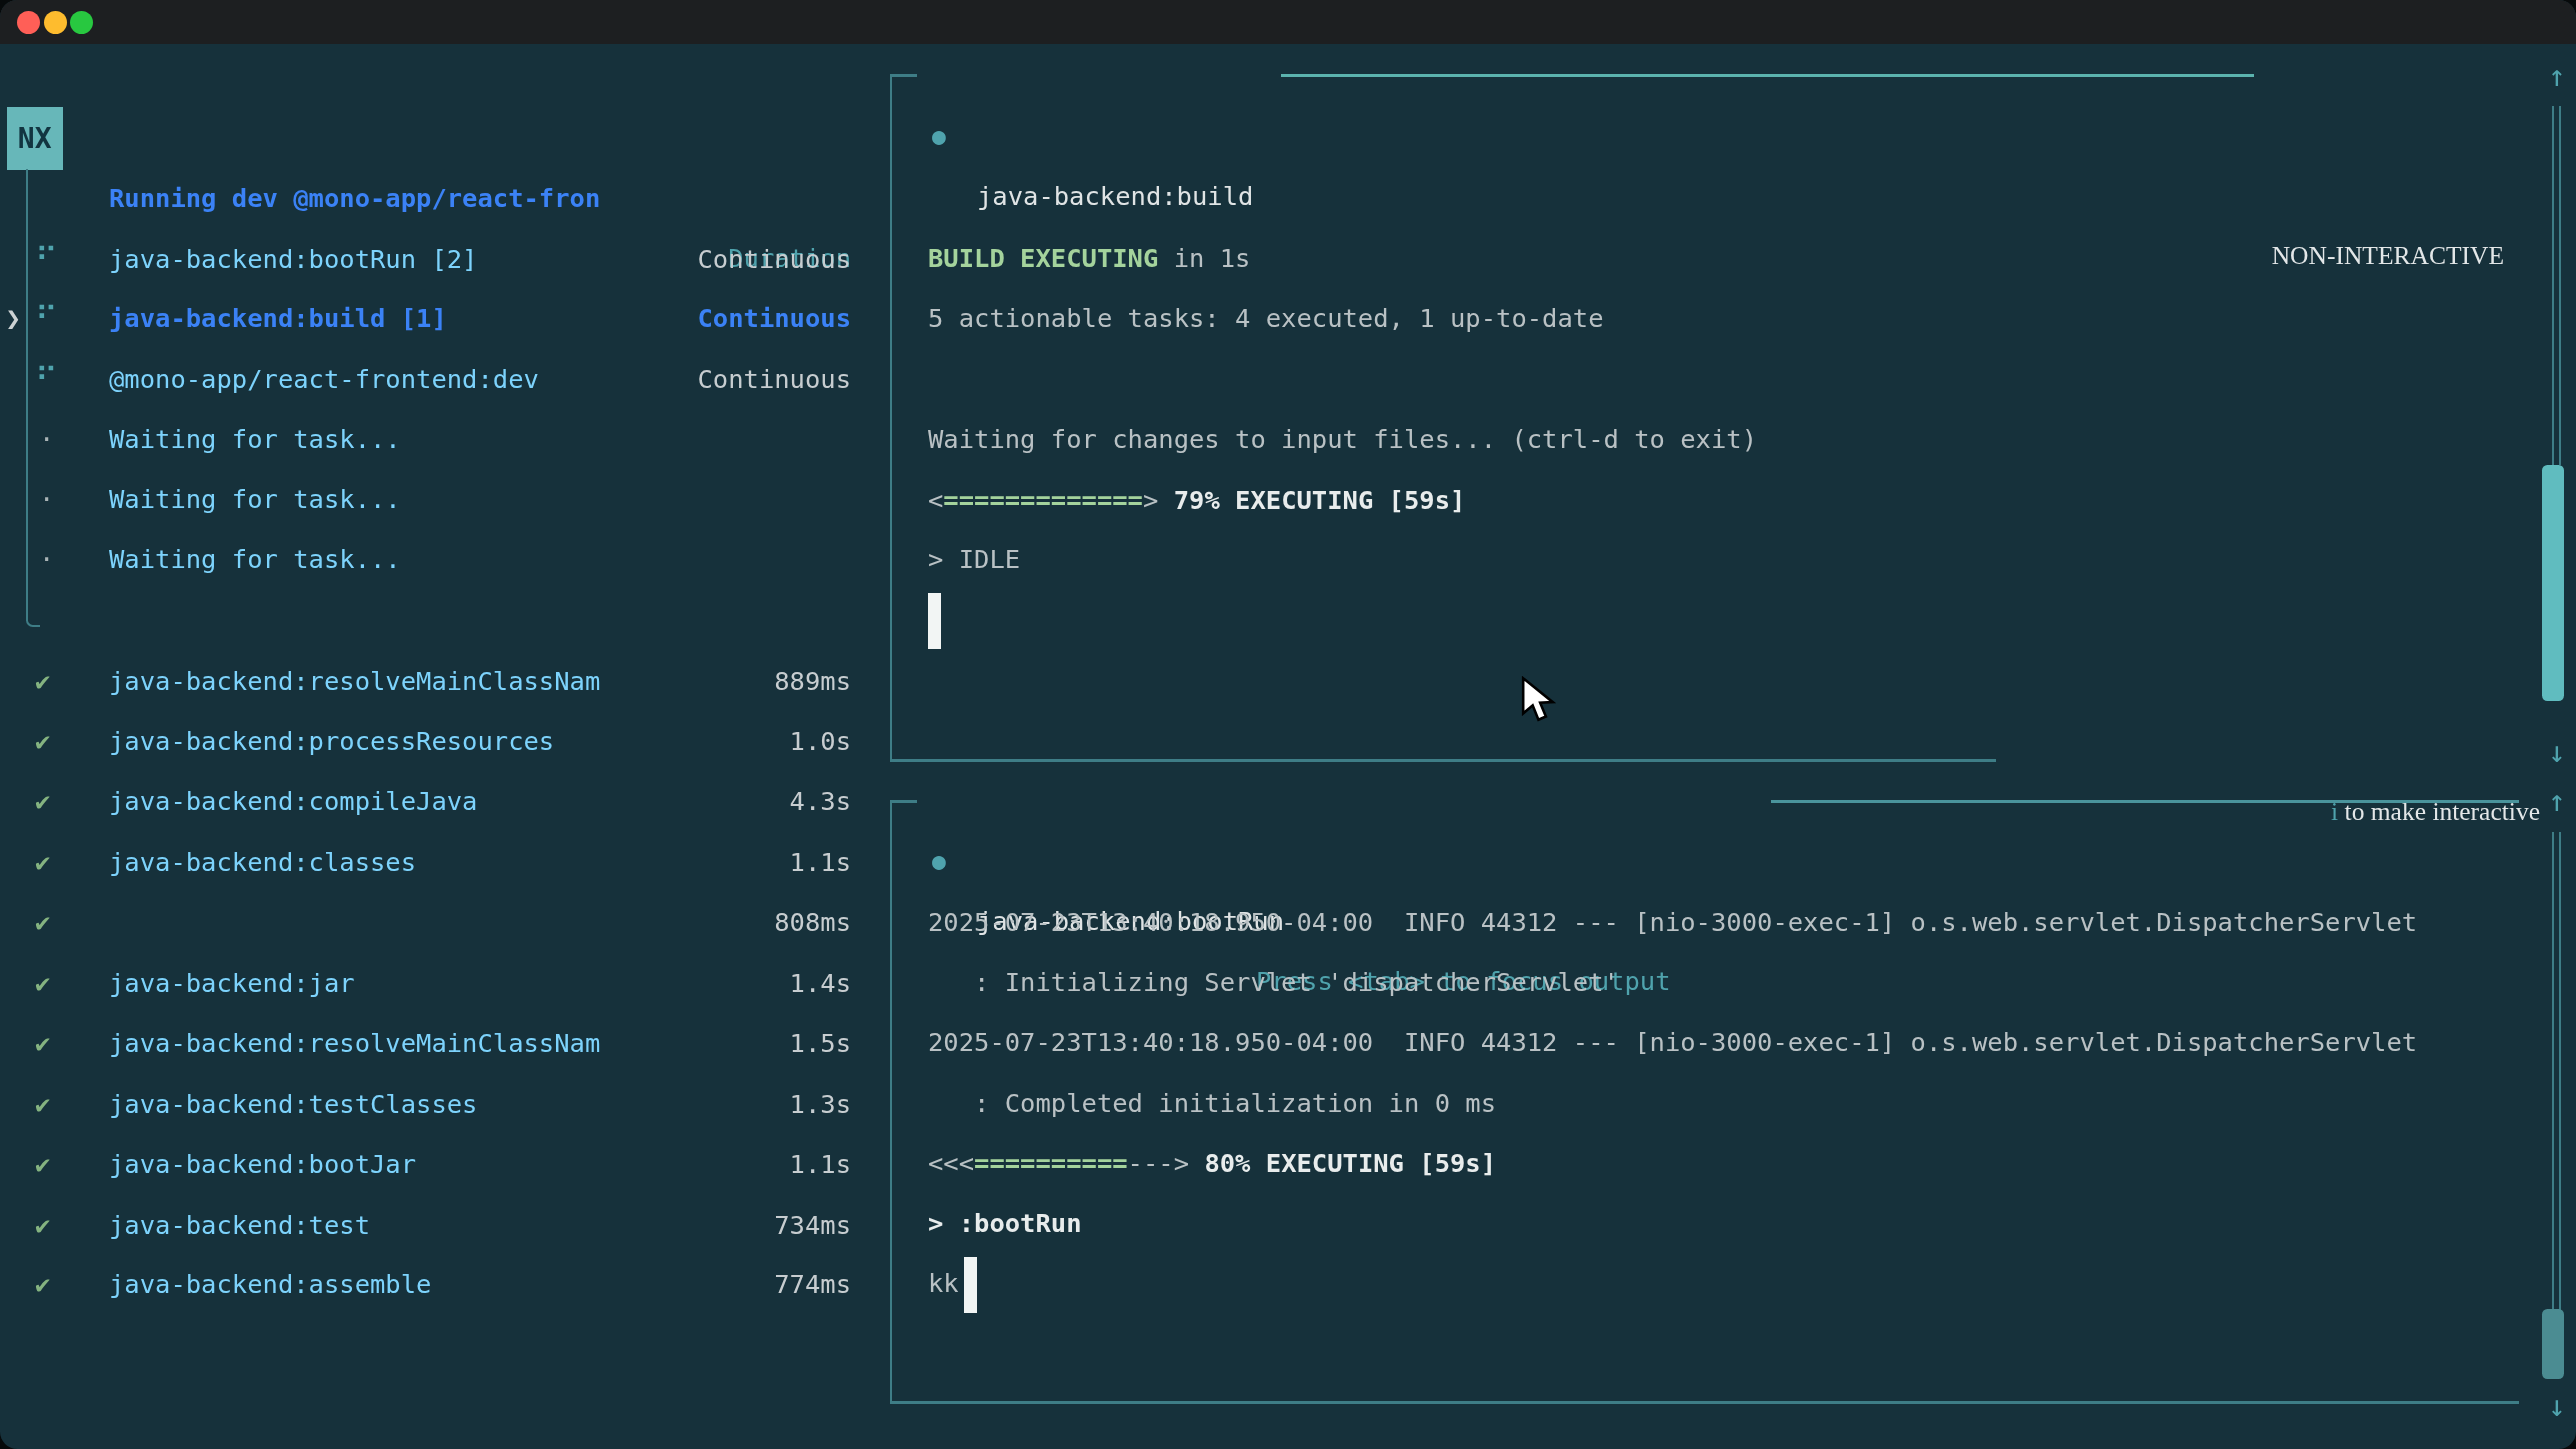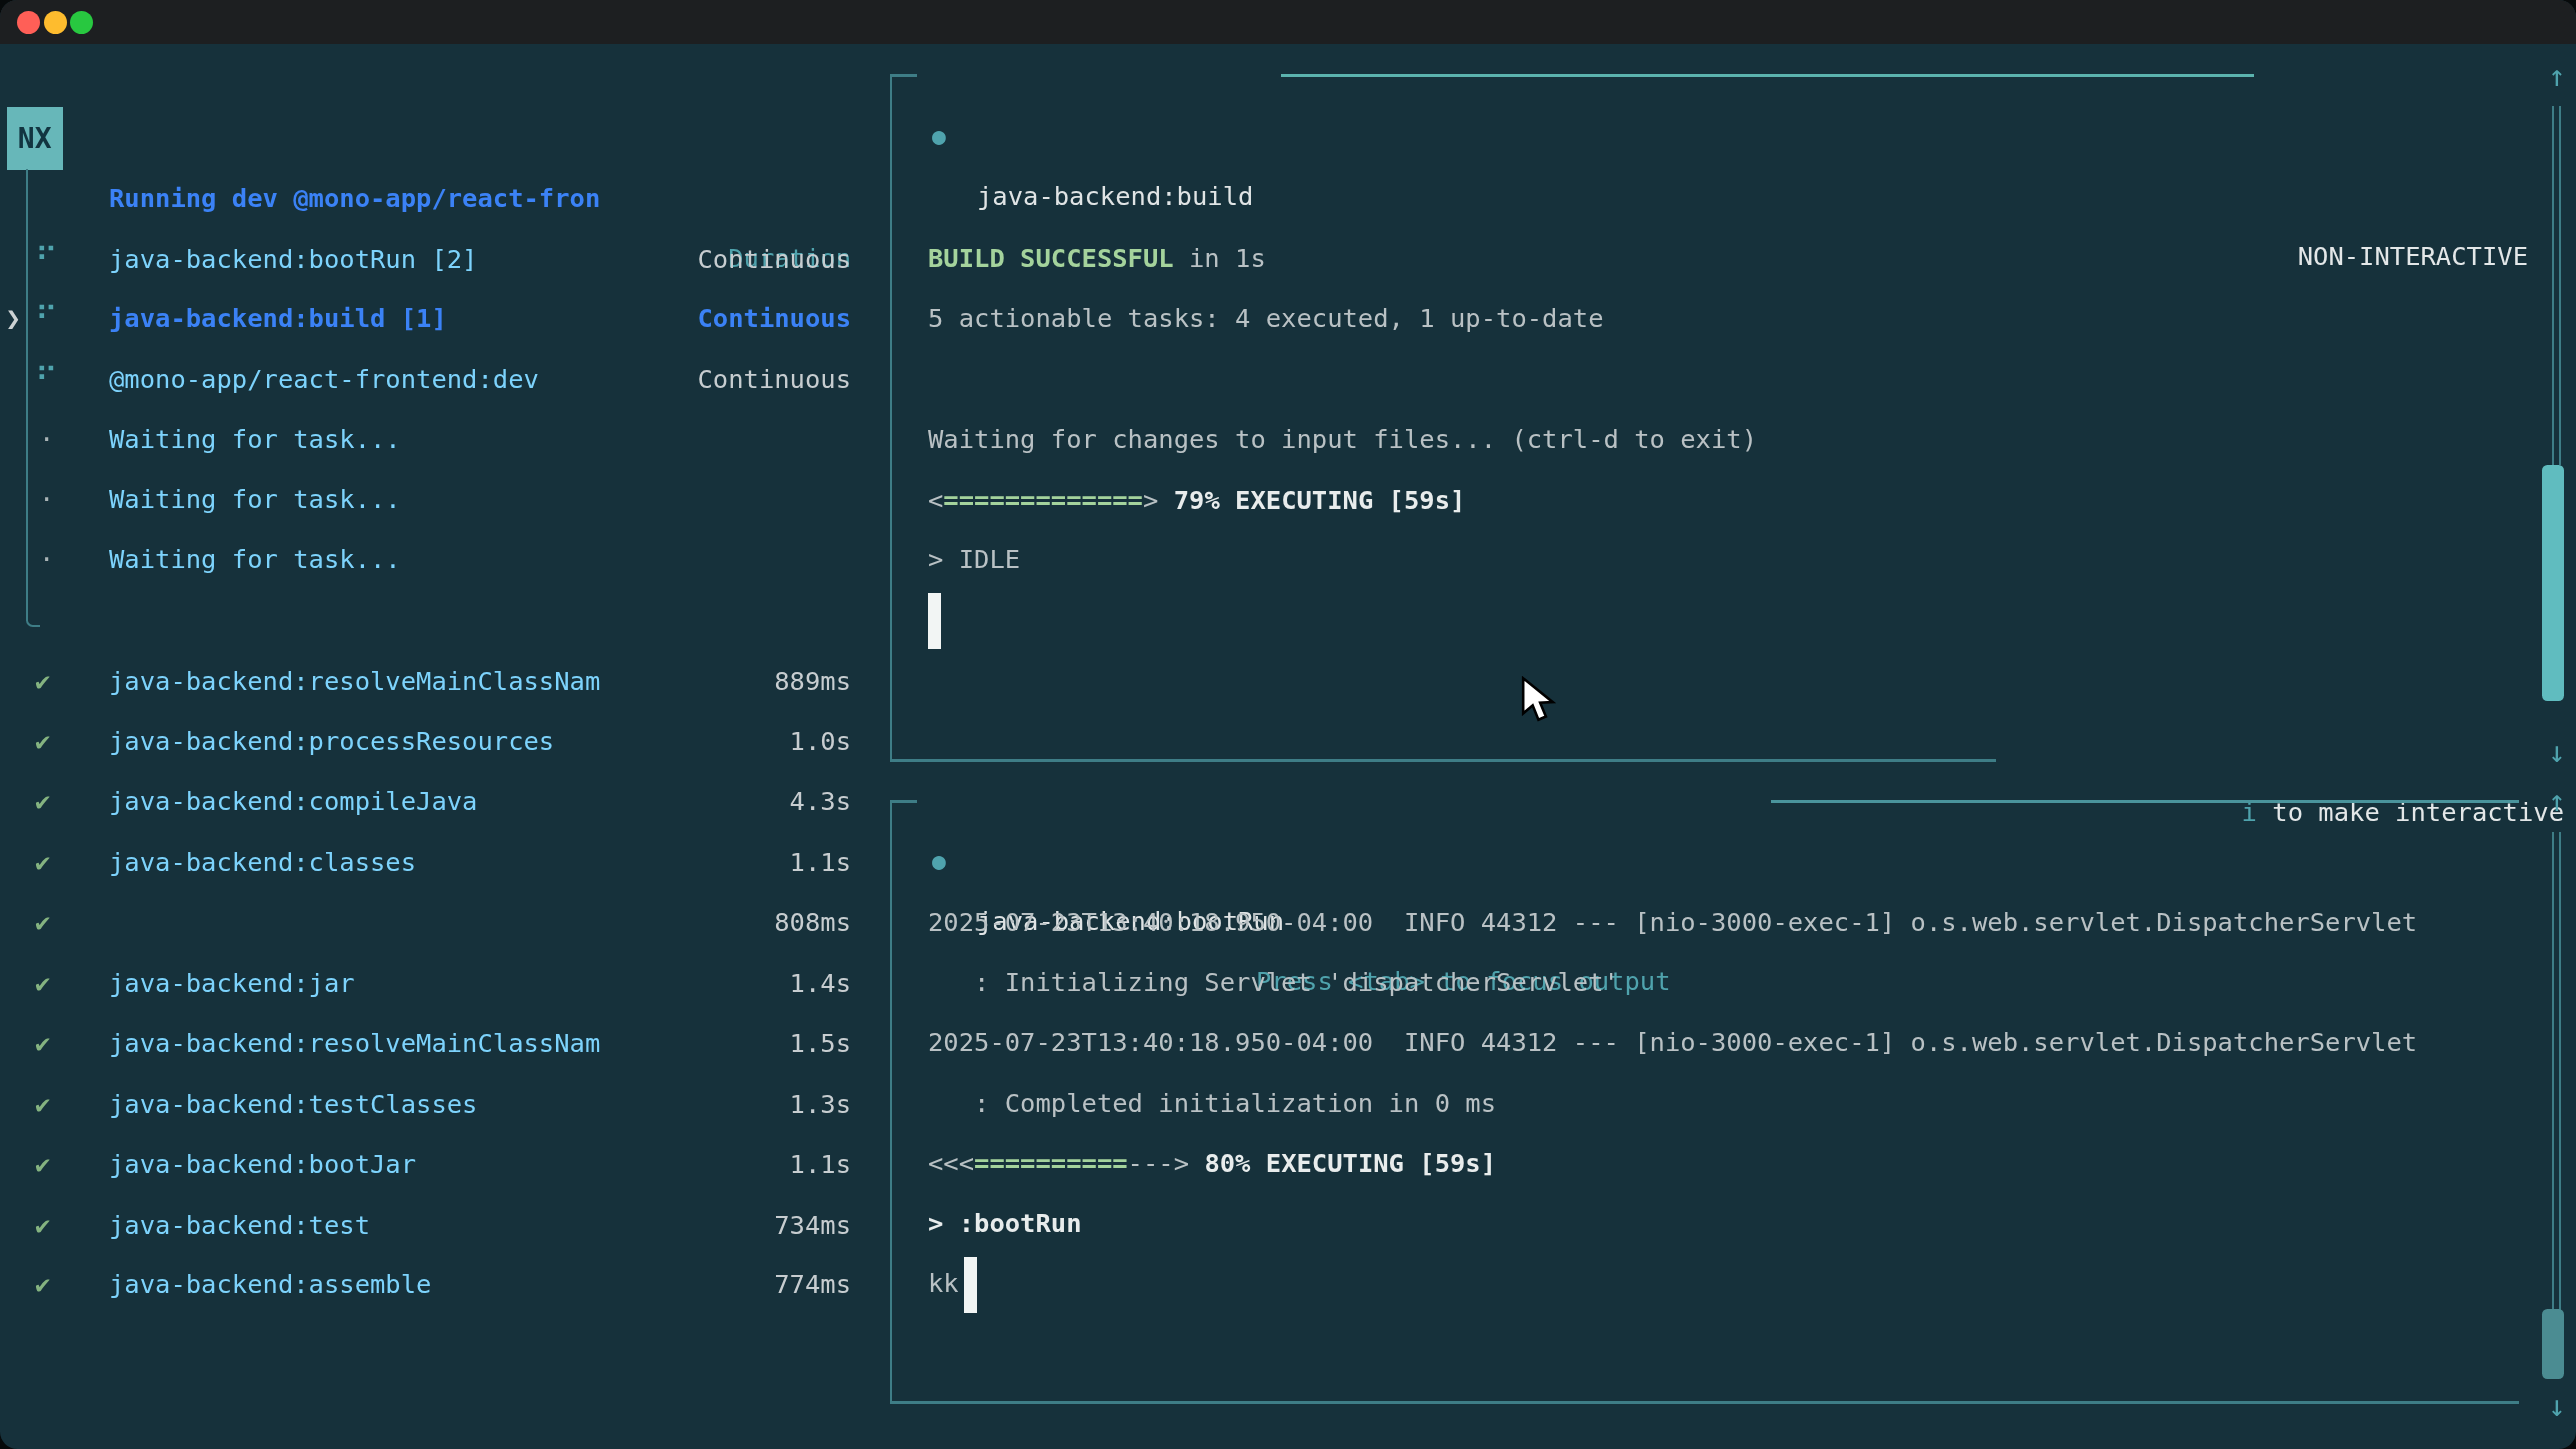--- a/index.html
+++ b/index.html
@@ -28,21 +28,21 @@
   .task-status{position:absolute;right:0;color:#c7cdd0;}
   .seg-dim{color:var(--dim);}
   .seg-white-bold{color:#e8ecec;font-weight:700;}
   .seg-green-bold{color:var(--green);font-weight:700;}
   .hline{position:absolute;height:2.7px;background:var(--border);}
   .hline-bright{position:absolute;height:2.7px;background:var(--line-bright);}
   .pane-left{position:absolute;width:27px;border-left:2px solid var(--border);}
   .pane-bullet{position:absolute;left:932px;color:var(--teal);font-size:23px;}
   .pane-title{position:absolute;left:977px;color:#e0e4e5;}
   .pane-hint{position:absolute;left:1256px;color:var(--teal);}
-  .right-text{position:absolute;right:48px;color:#e3e7e8;}
+  .right-text{position:absolute;right:72px;color:#e3e7e8;font-family:Liberation Serif, serif;}
   .scroll-arrow{position:absolute;left:2538px;width:38px;text-align:center;color:var(--teal);font-size:29.5px;}
   .scroll-track{position:absolute;left:2552px;width:9.4px;border-left:2px solid var(--border);
                 border-right:2px solid var(--border);box-sizing:border-box;}
   .scroll-thumb{position:absolute;left:2542px;width:21.5px;border-radius:5.4px;}
   .term-cursor{position:absolute;width:13.4px;height:56px;background:var(--cursor);}
   #nx-badge{position:absolute;left:6.7px;top:107px;width:56px;height:63px;background:var(--badge-bg);
             color:var(--badge-text);font-weight:700;font-size:28px;text-align:center;line-height:63px;}
   #tree-bracket{position:absolute;left:26px;top:169px;width:12px;height:456px;
                 border-left:2px solid var(--border);border-bottom:2px solid var(--border);
                 border-bottom-left-radius:6.7px;}
@@ -101,21 +101,21 @@
       <span class="pane-bullet">●</span>
       <span class="pane-title">java-backend:build</span>
       <span class="right-text">NON-INTERACTIVE</span>
     </div>
     <div class="hline-bright" style="left:1281px;top:74px;width:973px;"></div>
     <div class="scroll-arrow" style="top:46px;height:60px;line-height:60px;">↑</div>
     <div class="scroll-track" style="top:106px;height:359px;"></div>
     <div class="scroll-thumb" style="top:465px;height:236px;background:var(--thumb-top);"></div>
     <div class="scroll-arrow" style="top:722px;height:60px;line-height:60px;">↓</div>
     <div id="pane0-lines">
-        <div class="prow" style="top: 228px;"><span class="seg-green-bold">BUILD SUCCESSFUL</span><span class="seg-dim"> in 1s</span></div>
+        <div class="prow" style="top: 228px;"><span class="seg-green-bold">BUILD EXECUTING</span><span class="seg-dim"> in 1s</span></div>
         <div class="prow" style="top: 288px;"><span class="seg-dim">5 actionable tasks: 4 executed, 1 up-to-date</span></div>
         <div class="prow" style="top: 409px;"><span class="seg-dim">Waiting for changes to input files... (ctrl-d to exit)</span></div>
         <div class="prow" style="top: 470px;"><span class="seg-dim">&lt;</span><span class="seg-green-bold">=============</span><span class="seg-dim">&gt;</span><span class="seg-dim"> </span><span class="seg-white-bold">79% EXECUTING [59s]</span></div>
         <div class="prow" style="top: 529px;"><span class="seg-dim">&gt; IDLE</span></div>
       </div>
     <div class="term-cursor" style="left:928px;top:593px;"></div>
     <div class="hline" style="left:890px;top:759px;width:1106px;"></div>
     <div class="row" style="top:722px;left:0;width:2576px;padding-left:36px;">
       <span class="right-text"><span class="key">i</span><span> to make interactive</span></span>
     </div>

